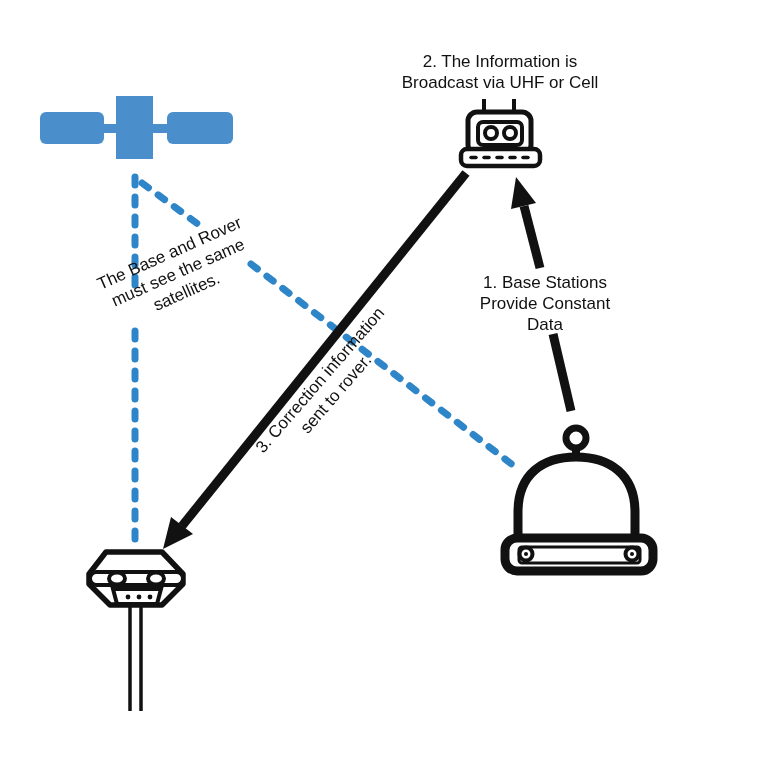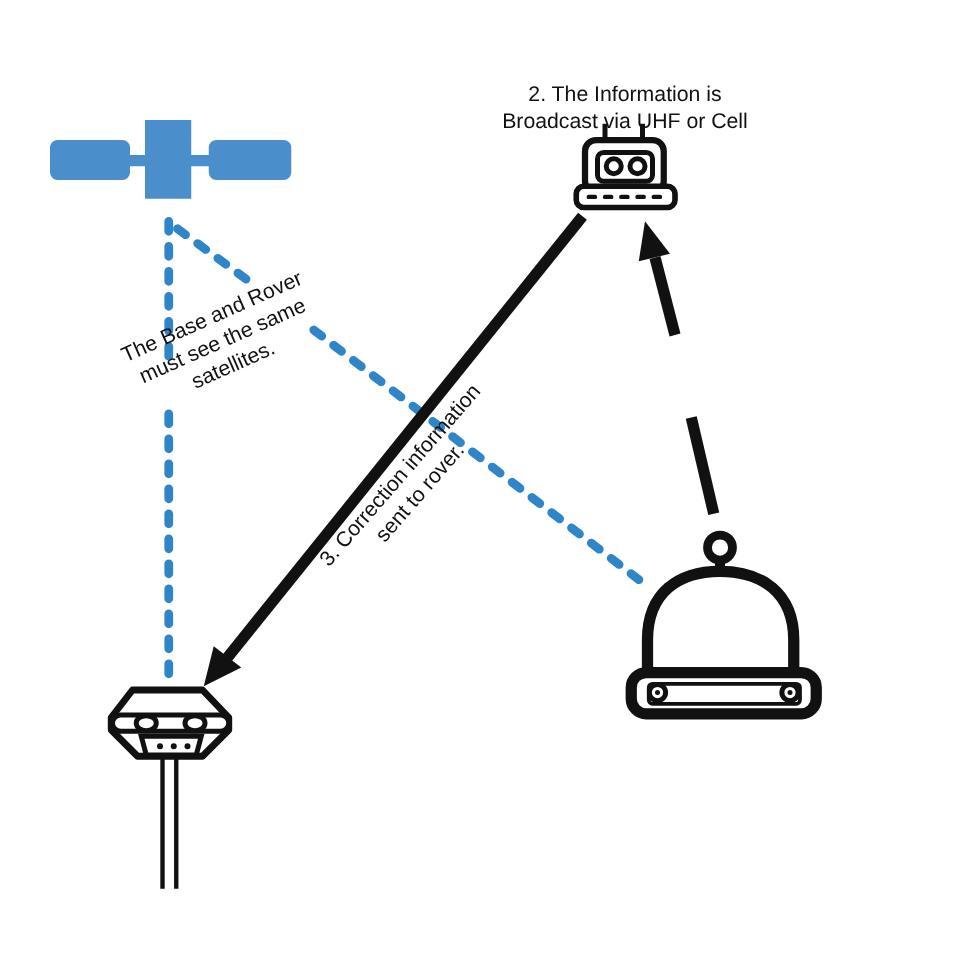--- a/index.html
+++ b/index.html
@@ -22,21 +22,21 @@
   }
   .canvas svg{position:absolute;left:0;top:0;}
   .label{
     position:absolute;
     white-space:pre-line;
     text-align:center;
     color:var(--ink);
     font-size:17px;
     line-height:21px;
   }
-  #label-broadcast{left:359px;top:65px;width:282px;}
+  #label-broadcast{left:359px;top:51px;width:282px;}
   #label-base-data{left:453px;top:272px;width:184px;}
   #label-satellites{
     left:78px;top:241px;width:200px;
     transform:rotate(-24deg);
     transform-origin:50% 50%;
   }
   #label-correction{
     left:213px;top:366px;width:230px;
     transform:rotate(-49deg);
     transform-origin:50% 50%;
@@ -117,20 +117,23 @@
       <path d="M113,589 L161,589 L157,604 L117,604 Z" stroke-width="4"></path>
       <circle cx="128" cy="597" r="2.4" fill="var(--ink)" stroke="none"></circle>
       <circle cx="139" cy="597" r="2.4" fill="var(--ink)" stroke="none"></circle>
       <circle cx="150" cy="597" r="2.4" fill="var(--ink)" stroke="none"></circle>
     </g>
   </svg>
 
   <div class="label" id="label-broadcast">2. The Information is
 Broadcast via UHF or Cell</div>
 
+  <div class="label" id="label-base-data">1. Base Stations
+Provide Constant
+Data</div>
 
   <div class="label" id="label-satellites">The Base and Rover
 must see the same
 satellites.</div>
 
   <div class="label" id="label-correction">3. Correction information
 sent to rover.</div>
 
 
 </div>

